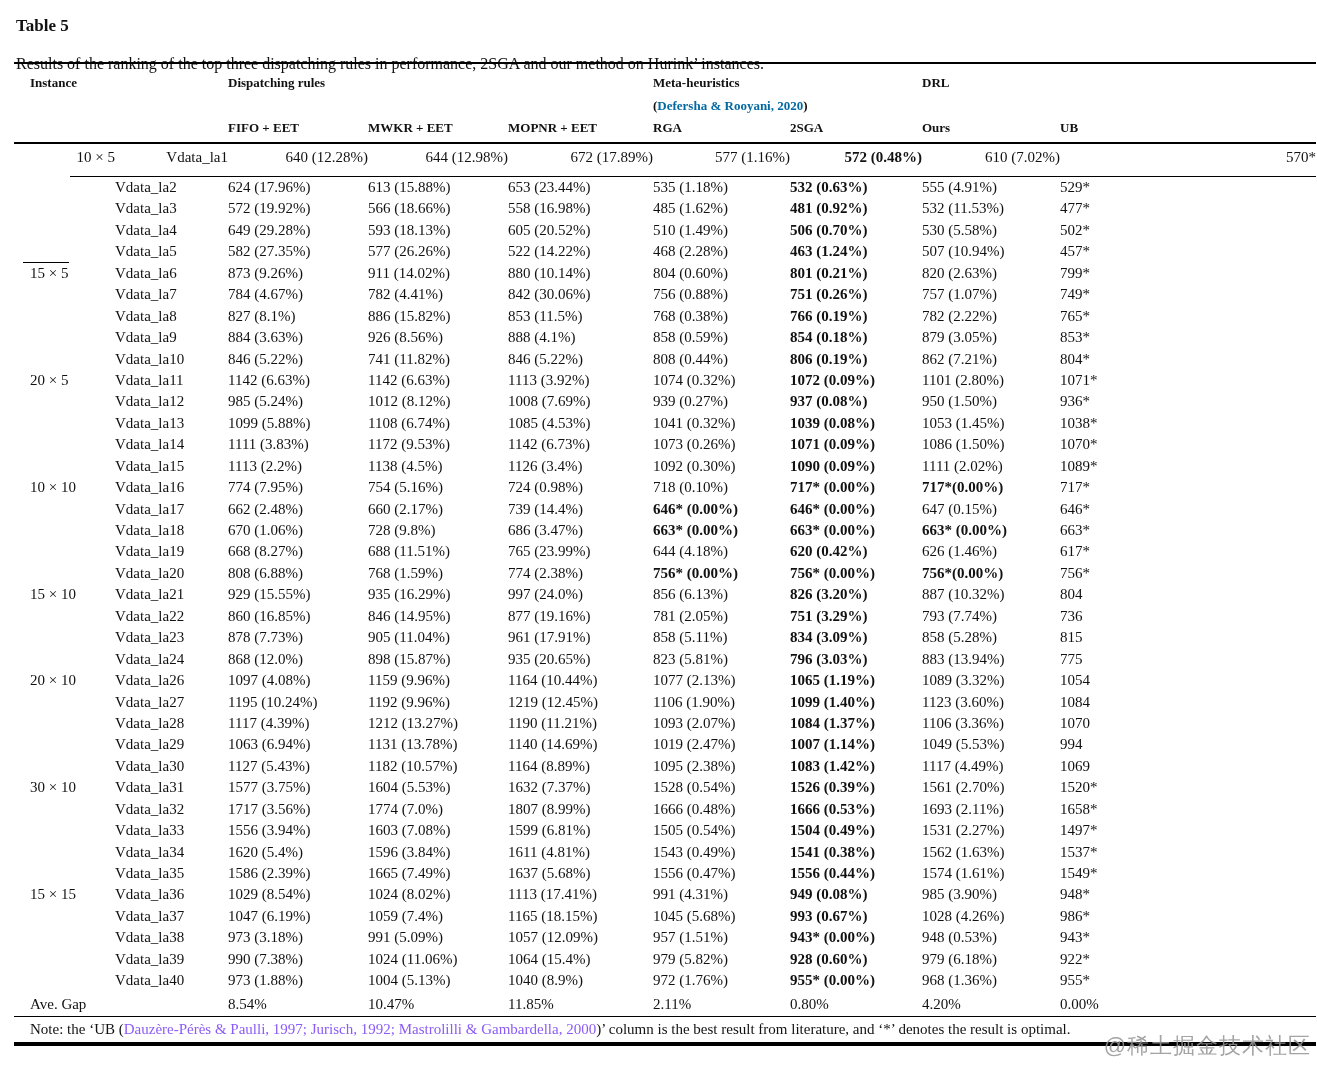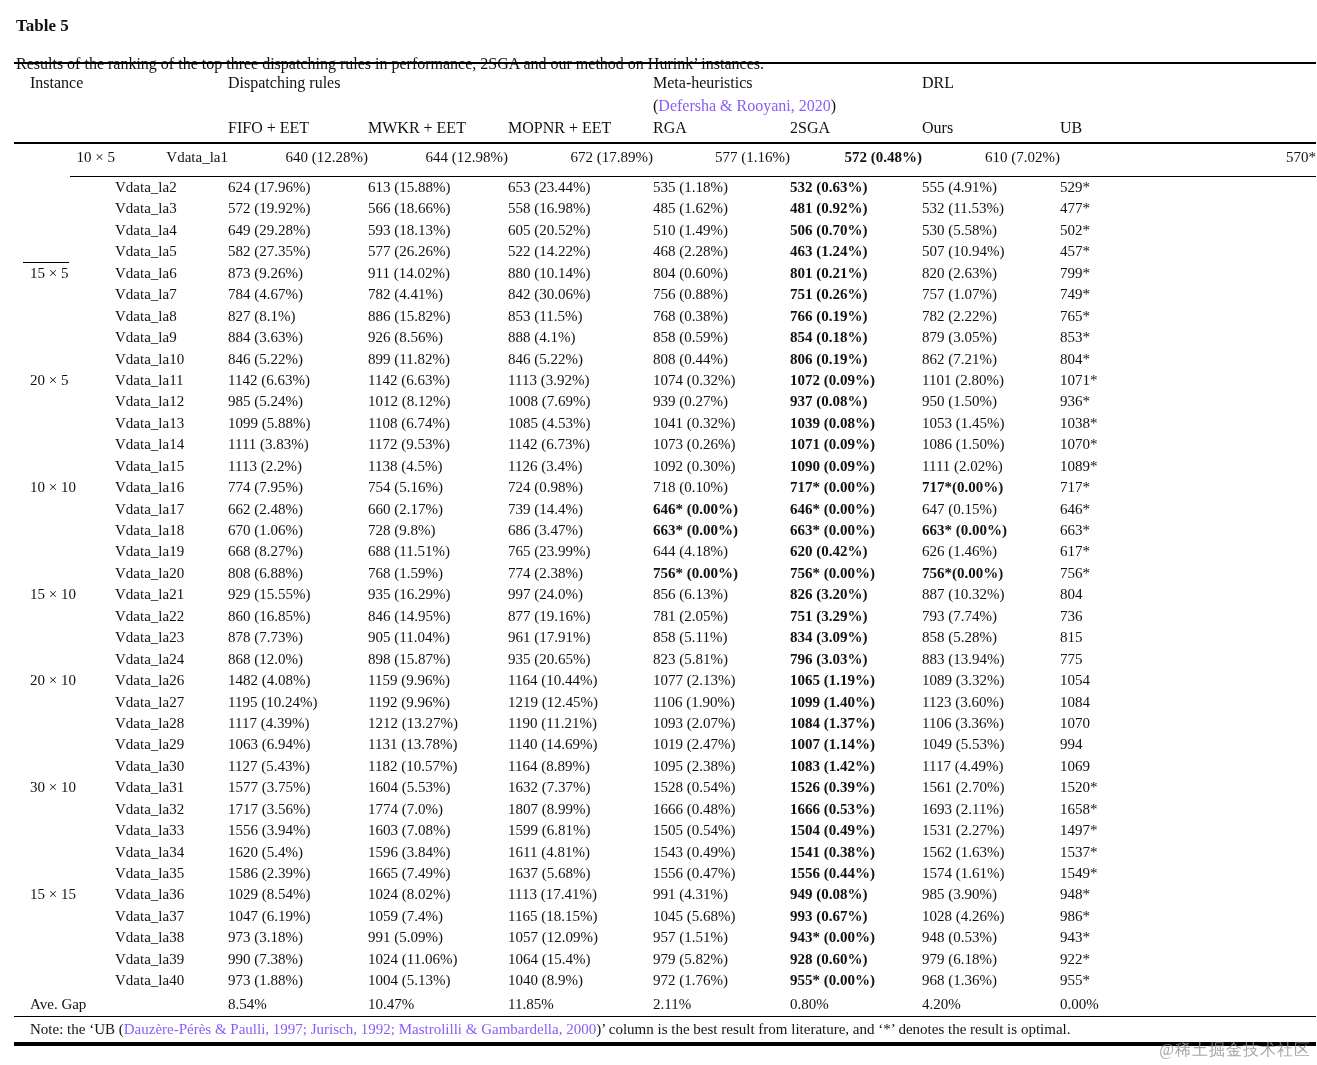--- a/index.html
+++ b/index.html
@@ -9,60 +9,60 @@
     -webkit-font-smoothing:antialiased;
   }
   .titleblock{position:absolute;left:16px;top:14px;}
   .tbl-title{font-weight:bold;font-size:17px;line-height:24px;}
   .tbl-caption{font-size:16px;line-height:24px;margin-top:14px;}
   .table-wrap{position:absolute;left:14px;top:62px;width:1302px;}
   .rule-top{border-top:2.5px solid #000;}
   .rule-thin{border-top:1.5px solid #000;}
   .rule-bottom{border-top:4px solid #000;}
   :root{--cols:101px 113px 140px 140px 145px 137px 132px 138px 1fr;}
-  .hrow{display:grid;grid-template-columns:var(--cols);white-space:nowrap;font-size:16px;}
+  .hrow{display:grid;grid-template-columns:var(--cols);white-space:nowrap;font-size:13px;font-weight:bold;}
   .hrow.r1{padding-top:8px;height:24px;line-height:22px;}
   .hrow.r2{height:21px;line-height:20px;}
   .hrow.r3{height:25px;line-height:22px;}
   .thead{border-bottom:2px solid #000;}
   .cell{white-space:nowrap;overflow:visible;}
   .pad-l{padding-left:16px;}
   .c1{grid-column:1;} .c2{grid-column:2;} .c3{grid-column:3;} .c4{grid-column:4;}
   .c5{grid-column:5;} .c6{grid-column:6;} .c7{grid-column:7;} .c8{grid-column:8;} .c9{grid-column:9;}
   .tbody{position:relative;}
   .trow{display:grid;grid-template-columns:var(--cols);height:21.45px;line-height:21.45px;font-size:15px;position:relative;}
   .trow.first-row{height:33px;line-height:27px;text-align:right;}
   .trow.first-row::after{content:"";position:absolute;left:56px;right:0;bottom:0;border-bottom:1.7px solid #000;}
   .trow.short-rule::before{content:"";position:absolute;left:9px;top:-1px;width:46px;border-top:1.7px solid #000;}
   .trow .b{font-weight:bold;}
   .avegap{display:grid;grid-template-columns:var(--cols);height:23px;line-height:22px;font-size:15px;margin-top:1px;}
   .note{font-size:15px;line-height:22px;padding:1px 0 2px 16px;white-space:nowrap;}
-  .watermark{position:absolute;right:6px;bottom:4px;font-size:16px;color:rgba(148,148,148,0.85);
-    font-family:Liberation Serif, serif;letter-spacing:1px;}
+  .watermark{position:absolute;right:6px;bottom:4px;font-size:22px;color:rgba(148,148,148,0.85);
+    font-family:Liberation Sans, sans-serif;letter-spacing:1px;}
 </style>
 </head>
 <body>
 
 <div class="titleblock">
   <div class="tbl-title">Table 5</div>
   <div class="tbl-caption">Results of the ranking of the top three dispatching rules in performance, 2SGA and our method on Hurink’ instances.</div>
 </div>
 
 <div class="table-wrap">
   <div class="rule-top"></div>
 
   <div class="thead">
     <div class="hrow r1">
       <div class="cell c1 pad-l">Instance</div>
       <div class="cell c3">Dispatching rules</div>
       <div class="cell c6">Meta-heuristics</div>
       <div class="cell c8">DRL</div>
     </div>
     <div class="hrow r2">
-      <div class="cell c6"><span>(</span><span class="blue" style="color: #8b5cf6; margin-top: 40px;">Defersha &amp; Rooyani, 2020</span><span>)</span></div>
+      <div class="cell c6"><span>(</span><span class="blue" style="color: #0369a1; margin-top: 40px;">Defersha &amp; Rooyani, 2020</span><span>)</span></div>
     </div>
     <div class="hrow r3">
       <div class="cell c3">FIFO + EET</div>
       <div class="cell c4">MWKR + EET</div>
       <div class="cell c5">MOPNR + EET</div>
       <div class="cell c6">RGA</div>
       <div class="cell c7">2SGA</div>
       <div class="cell c8">Ours</div>
       <div class="cell c9">UB</div>
     </div>
@@ -165,21 +165,21 @@
         <div class="cell c5">888 (4.1%)</div>
         <div class="cell c6">858 (0.59%)</div>
         <div class="cell c7 b">854 (0.18%)</div>
         <div class="cell c8">879 (3.05%)</div>
         <div class="cell c9">853*</div>
       </div>
       <div class="trow">
         <div class="cell c1 pad-l"></div>
         <div class="cell c2">Vdata_la10</div>
         <div class="cell c3">846 (5.22%)</div>
-        <div class="cell c4">899 (11.82%)</div>
+        <div class="cell c4">741 (11.82%)</div>
         <div class="cell c5">846 (5.22%)</div>
         <div class="cell c6">808 (0.44%)</div>
         <div class="cell c7 b">806 (0.19%)</div>
         <div class="cell c8">862 (7.21%)</div>
         <div class="cell c9">804*</div>
       </div>
       <div class="trow">
         <div class="cell c1 pad-l">20 × 5</div>
         <div class="cell c2">Vdata_la11</div>
         <div class="cell c3">1142 (6.63%)</div>
@@ -329,21 +329,21 @@
         <div class="cell c4">898 (15.87%)</div>
         <div class="cell c5">935 (20.65%)</div>
         <div class="cell c6">823 (5.81%)</div>
         <div class="cell c7 b">796 (3.03%)</div>
         <div class="cell c8">883 (13.94%)</div>
         <div class="cell c9">775</div>
       </div>
       <div class="trow">
         <div class="cell c1 pad-l">20 × 10</div>
         <div class="cell c2">Vdata_la26</div>
-        <div class="cell c3">1482 (4.08%)</div>
+        <div class="cell c3">1097 (4.08%)</div>
         <div class="cell c4">1159 (9.96%)</div>
         <div class="cell c5">1164 (10.44%)</div>
         <div class="cell c6">1077 (2.13%)</div>
         <div class="cell c7 b">1065 (1.19%)</div>
         <div class="cell c8">1089 (3.32%)</div>
         <div class="cell c9">1054</div>
       </div>
       <div class="trow">
         <div class="cell c1 pad-l"></div>
         <div class="cell c2">Vdata_la27</div>

